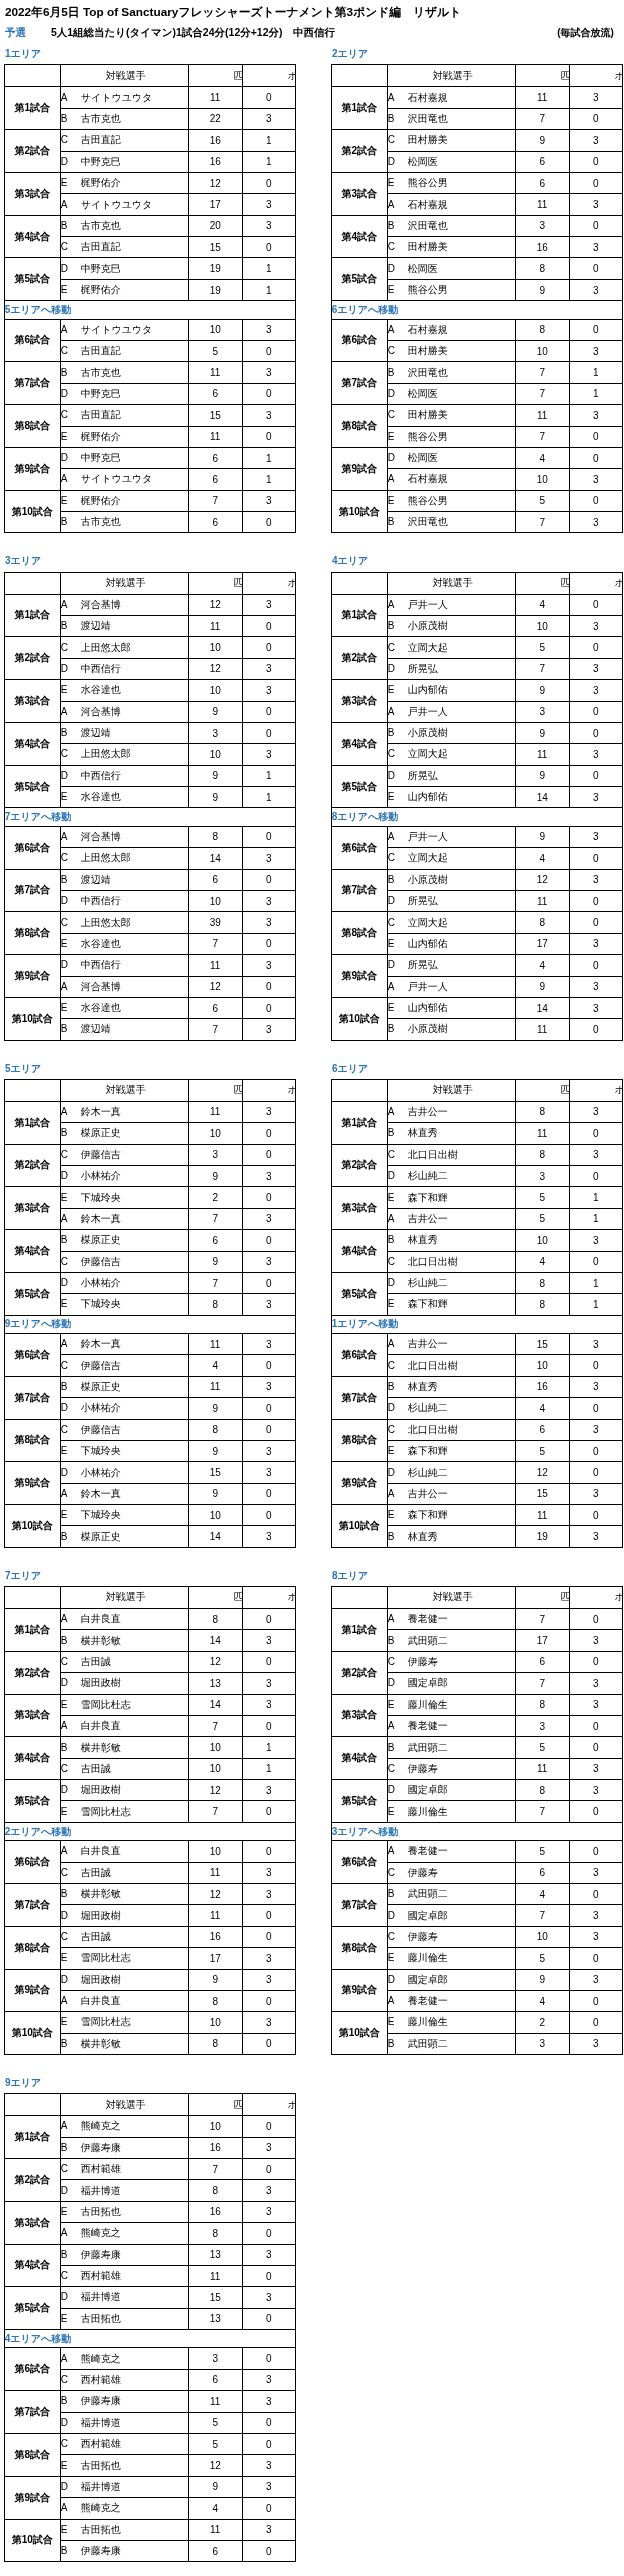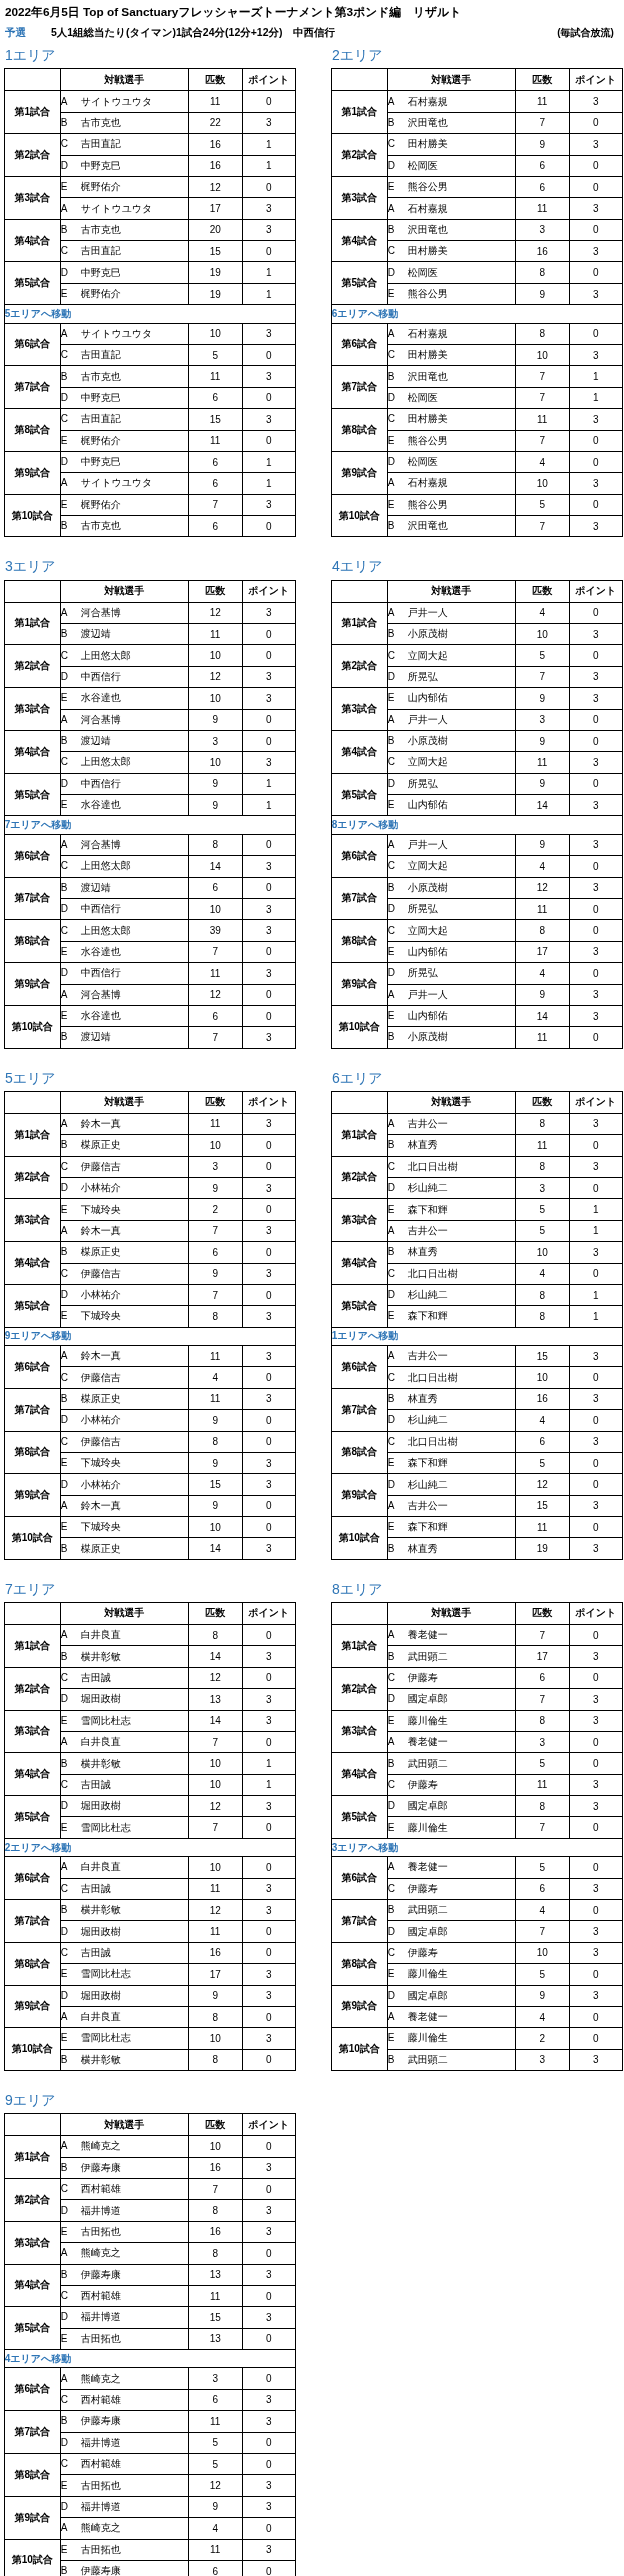--- a/index.html
+++ b/index.html
@@ -4,29 +4,29 @@
 <style>
   html,body{margin:0;padding:0;background:#fff;color:#000;
     font-family:"Liberation Sans","DejaVu Sans",sans-serif;}
   body{width:625px;}
   .page{padding:3.7px 1.2px 6.2px 3.7px;}
   .doc-title{font-size:11.8px;font-weight:bold;margin:1.2px 0 5px 1.2px;white-space:nowrap;}
   .subtitle{display:flex;align-items:baseline;font-size:10.5px;font-weight:bold;margin:0 1.2px 7.4px 1.2px;}
   .subtitle .stage{color:#2e75b6;margin-right:25px;}
   .subtitle .note{margin-left:auto;margin-right:8.7px;font-size:10px;font-weight:bold;}
   .areas{display:grid;grid-template-columns:291px 292px;column-gap:36px;row-gap:21px;align-items:start;}
-  .area-title{color:#2e75b6;font-size:14px;font-weight:normal;margin:0 0 3.1px 1.2px;}
+  .area-title{color:#2e75b6;font-size:10px;font-weight:bold;margin:0 0 3.1px 1.2px;}
   table.results{border-collapse:collapse;table-layout:fixed;width:291px;}
   table.results col.c-label{width:56px;}
   table.results col.c-name{width:128px;}
   table.results col.c-fish{width:54px;}
   table.results col.c-points{width:53px;}
   table.results th,table.results td{border:1.2px solid #000;padding:0;height:20.4px;
     font-size:10px;overflow:hidden;white-space:nowrap;}
-  table.results thead th{font-weight:bold;text-align:center;height:21px;}
+  table.results thead th{font-weight:normal;text-align:left;height:21px;padding-left:45px;}
   .match-label{font-weight:bold;font-size:9.3px;text-align:center;}
   td.player-cell{text-align:left;font-weight:normal;padding-left:12.4px;}
   td.player-cell .seat{display:inline-block;width:20px;}
   td.num{text-align:center;font-weight:normal;}
   tr.row-a td{border-bottom-width:0.6px;}
   tr.row-b td{border-top-width:0.6px;}
   tr.move-row td{color:#2e75b6;font-weight:bold;text-align:left;font-size:10px;height:17.3px;}
 </style>
 </head>
 <body>

